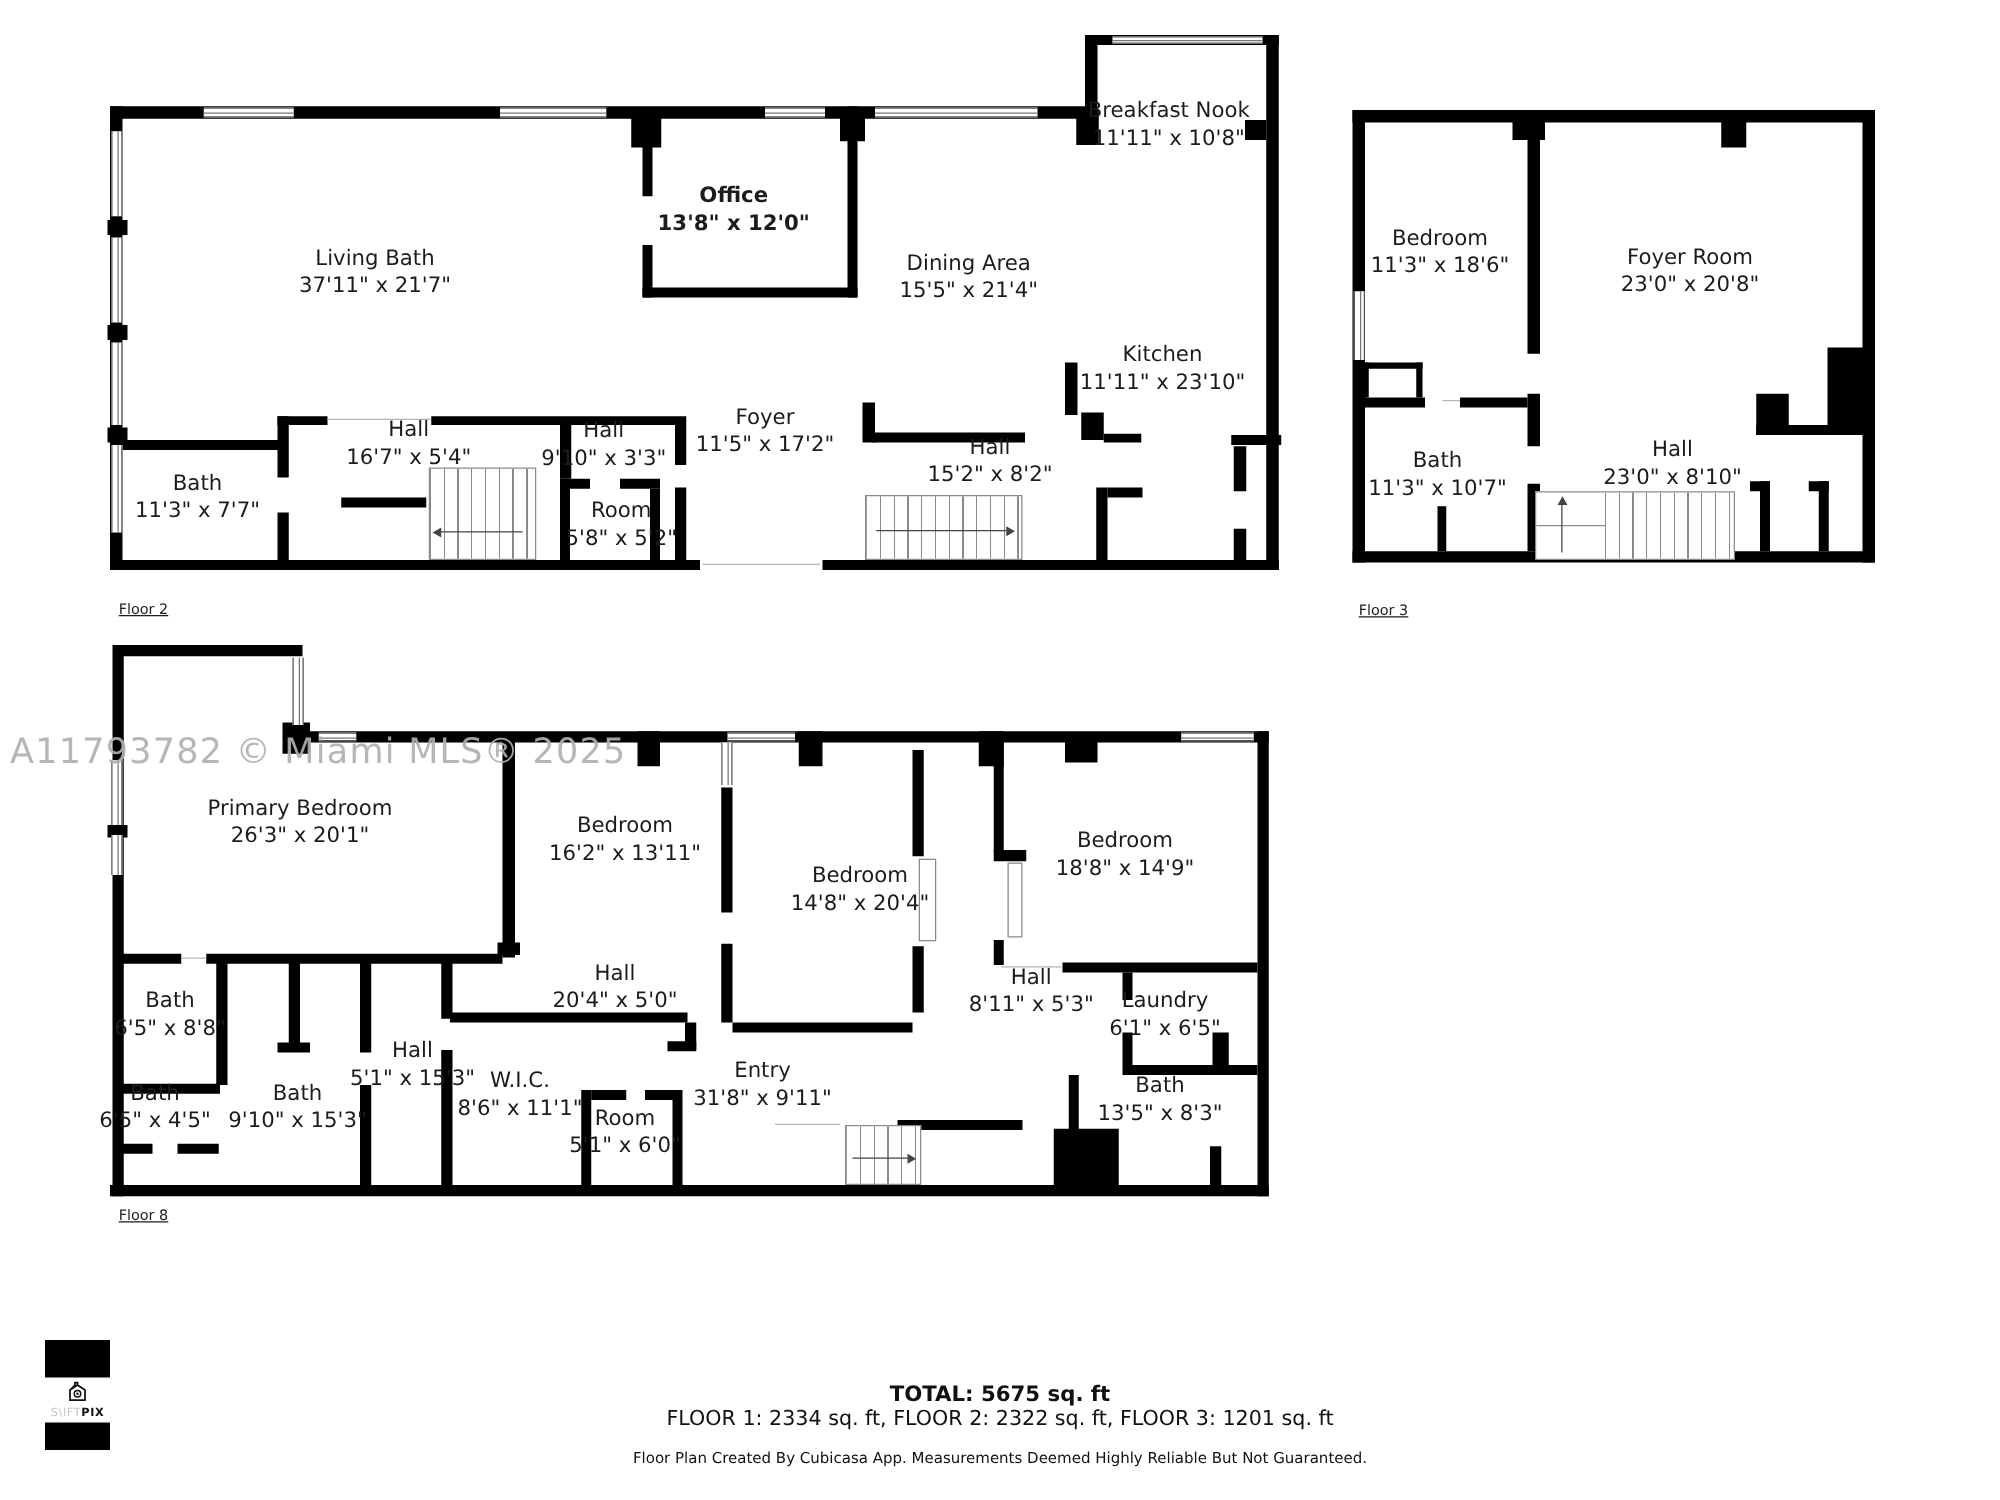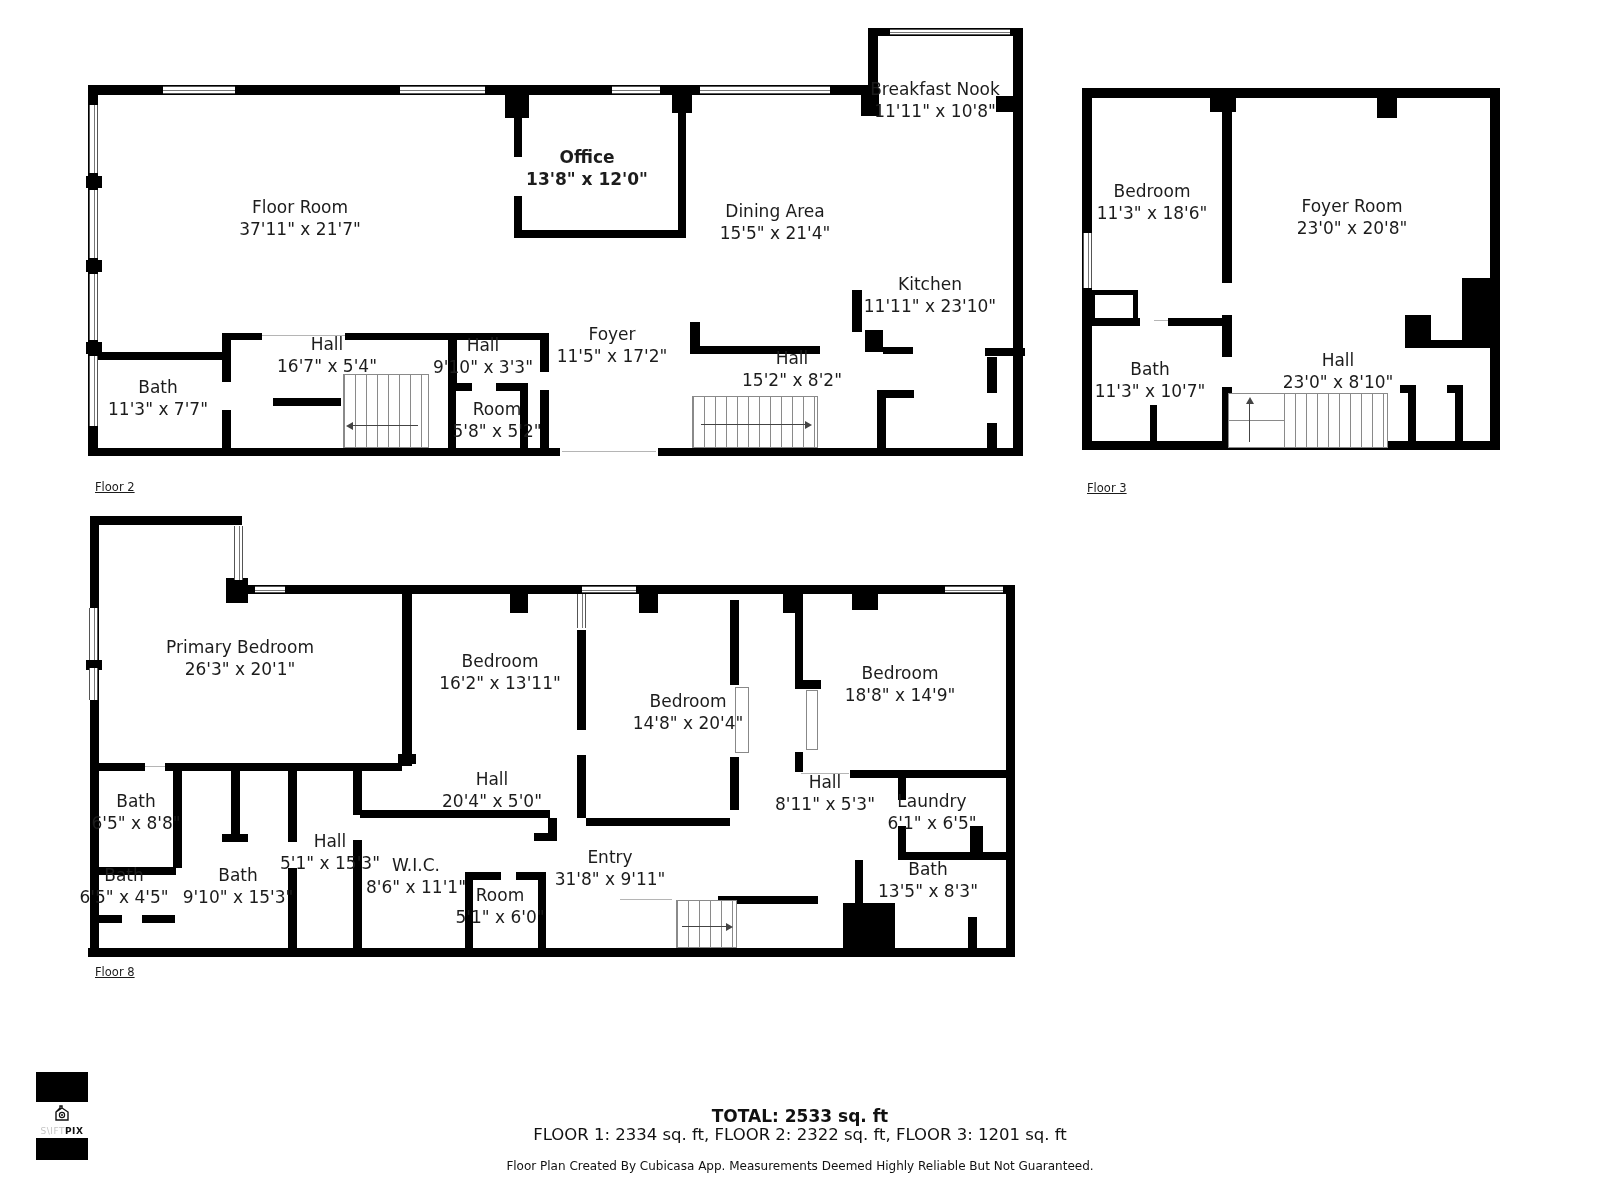--- a/index.html
+++ b/index.html
@@ -200,21 +200,21 @@
     <div style="position:absolute;left:0;top:26px;width:55px;border-top:1px solid #8a8a8a;"></div>
     <div class="arrow-line" style="left:20px;top:8px;width:1px;height:40px;"></div>
     <div class="arr arr-u" style="left:17px;top:3px;"></div>
   </div>
   <div class="stairs treads-v" style="left:676px;top:900px;width:61px;height:48px;">
     <div class="arrow-line" style="left:5px;top:25px;width:46px;height:1px;"></div>
     <div class="arr arr-r" style="left:49px;top:22px;"></div>
   </div>
 
   <div class="room-label" style="left:300px;top:218px;">
-    <div>Floor Room</div>
+    <div>Living Bath</div>
       <div>37'11" x 21'7"</div>
   </div>
   <div class="room-label" style="left:587px;top:168px;font-weight:bold;">
     <div>Office</div>
       <div>13'8" x 12'0"</div>
   </div>
   <div class="room-label" style="left:935px;top:100px;">
     <div>Breakfast Nook</div>
       <div>11'11" x 10'8"</div>
   </div>
@@ -325,32 +325,33 @@
   <div class="room-label" style="left:610px;top:868px;">
     <div>Entry</div>
       <div>31'8" x 9'11"</div>
   </div>
   <div class="room-label" style="left:928px;top:880px;">
     <div>Bath</div>
       <div>13'5" x 8'3"</div>
   </div>
   <div class="floor-tag" style="left:95px;top:965px;">Floor 8</div>
 
+  <div id="watermark">A11793782 © Miami MLS® 2025</div>
 
   <div id="logo">
     <div class="logo-block" style="height:30px;"></div>
     <div style="margin:2px 0 0 0;">
       <svg width="18" height="18" viewBox="0 0 18 18">
         <path d="M3 16 L3 8 L7 4 L7 2 L9 2 L9 4 L15 8 L15 16 Z M9 4 L3 8" fill="none" stroke="#111" stroke-width="1.4"></path>
         <circle cx="9" cy="11" r="2.6" fill="none" stroke="#111" stroke-width="1.2"></circle>
         <circle cx="9" cy="11" r="1" fill="#111"></circle>
       </svg>
     </div>
     <div id="logo-text"><span class="lt">S\IFT</span><span class="bd">PIX</span></div>
     <div class="logo-block" style="height:22px;"></div>
   </div>
 
   <div id="summary">
-    <div id="summary-total">TOTAL: 2533 sq. ft</div>
+    <div id="summary-total">TOTAL: 5675 sq. ft</div>
     <div id="summary-floors">FLOOR 1: 2334 sq. ft, FLOOR 2: 2322 sq. ft, FLOOR 3: 1201 sq. ft</div>
     <div id="summary-disclaimer">Floor Plan Created By Cubicasa App. Measurements Deemed Highly Reliable But Not Guaranteed.</div>
   </div>
 </div>
 
 </body></html>

